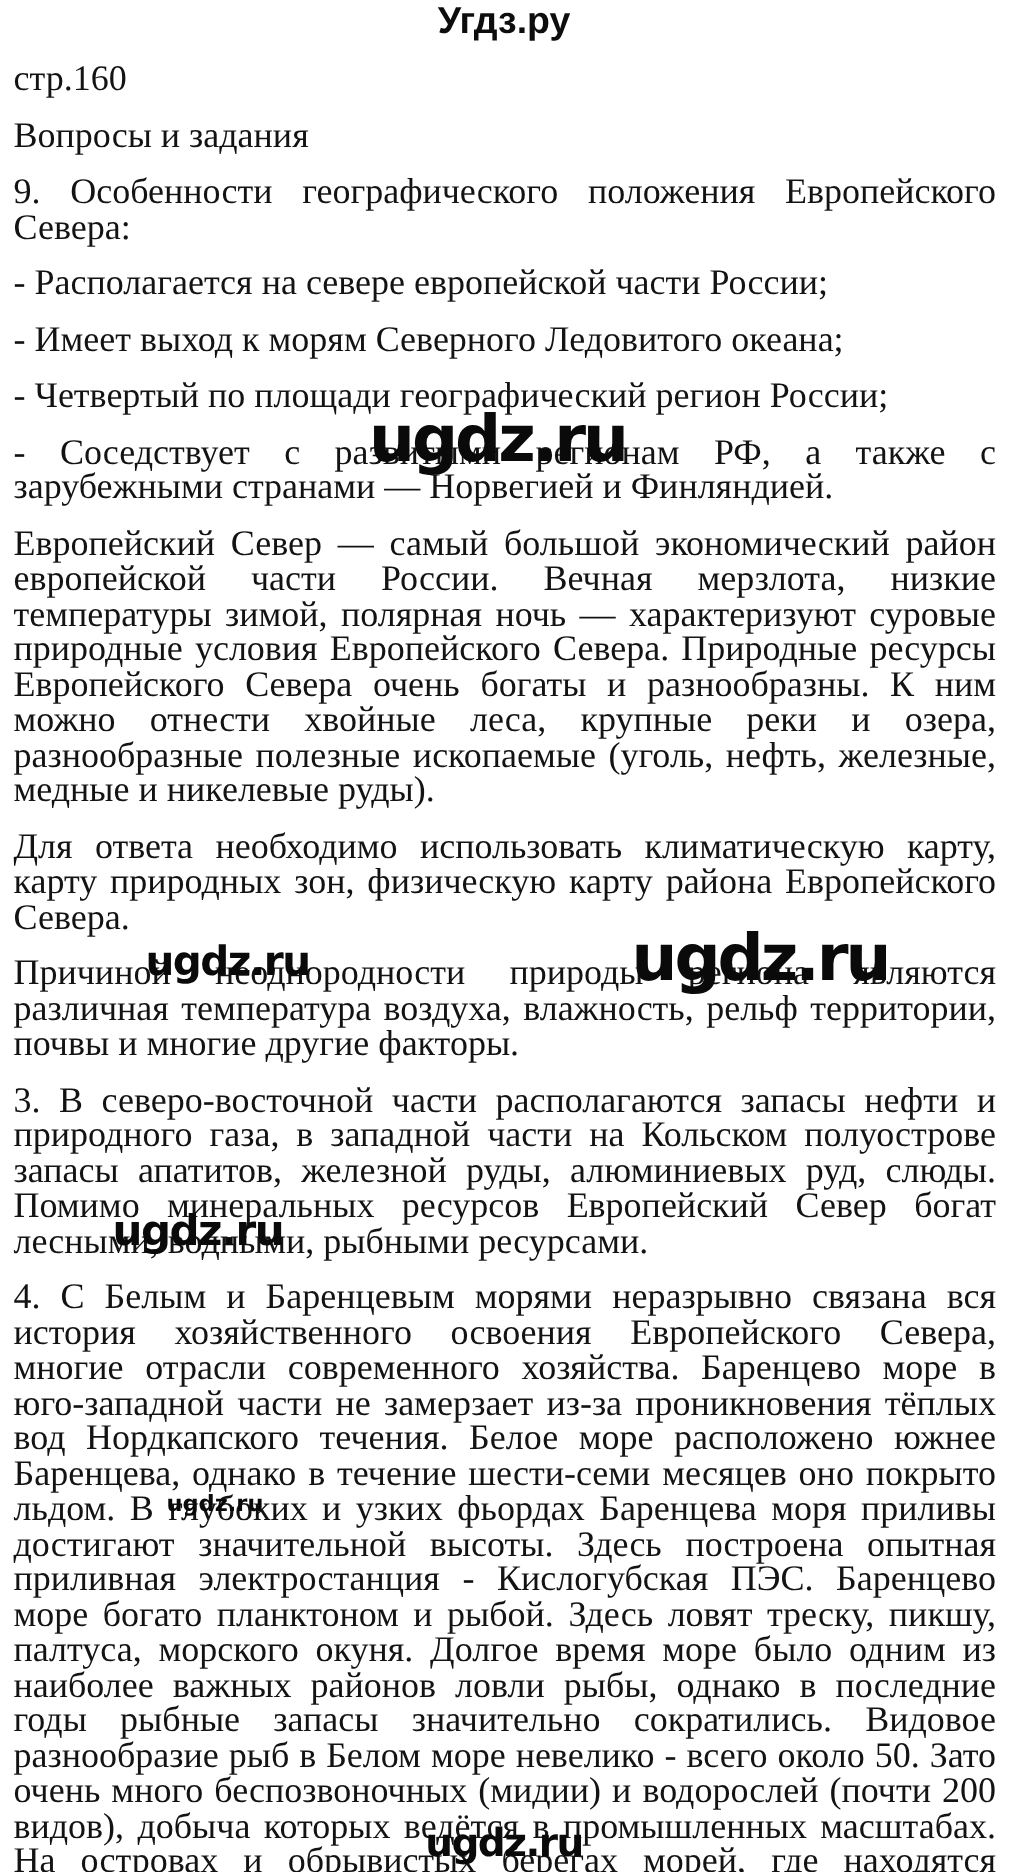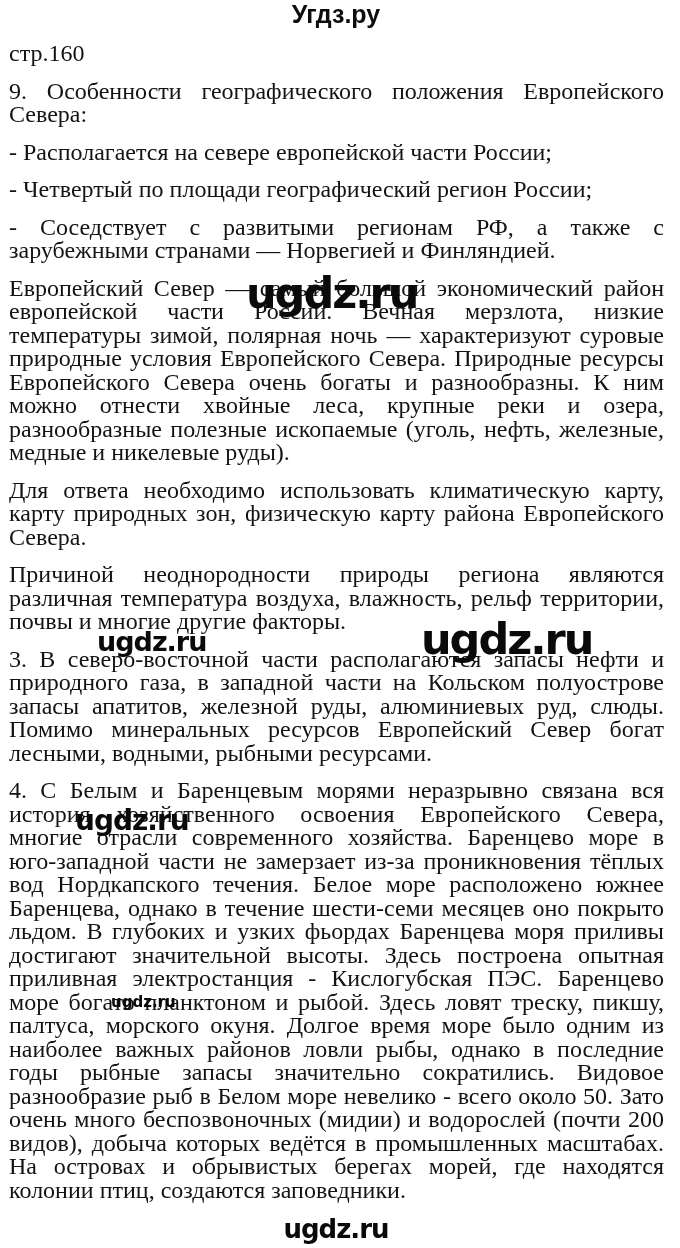--- a/index.html
+++ b/index.html
@@ -59,23 +59,25 @@
 <body>
 
 <div class="page">
 
   <header class="site-header">
     <span>Угдз.ру</span>
   </header>
 
   <main class="doc">
     <p class="line">стр.160</p>
+    <p class="line">Вопросы и задания</p>
 
     <p class="para">9. Особенности географического положения Европейского Севера:</p>
     <p class="para">- Располагается на севере европейской части России;</p>
+    <p class="para">- Имеет выход к морям Северного Ледовитого океана;</p>
     <p class="para">- Четвертый по площади географический регион России;</p>
     <p class="para">- Соседствует с развитыми регионам РФ, а также с зарубежными странами — Норвегией и Финляндией.</p>
     <p class="para">Европейский Север — самый большой экономический район европейской части России. Вечная мерзлота, низкие температуры зимой, полярная ночь — характеризуют суровые природные условия Европейского Севера. Природные ресурсы Европейского Севера очень богаты и разнообразны. К ним можно отнести хвойные леса, крупные реки и озера, разнообразные полезные ископаемые (уголь, нефть, железные, медные и никелевые руды).</p>
     <p class="para">Для ответа необходимо использовать климатическую карту, карту природных зон, физическую карту района Европейского Севера.</p>
     <p class="para">Причиной неоднородности природы региона являются различная температура воздуха, влажность, рельф территории, почвы и многие другие факторы.</p>
     <p class="para">3. В северо-восточной части располагаются запасы нефти и природного газа, в западной части на Кольском полуострове запасы апатитов, железной руды, алюминиевых руд, слюды. Помимо минеральных ресурсов Европейский Север богат лесными, водными, рыбными ресурсами.</p>
     <p class="para">4. С Белым и Баренцевым морями неразрывно связана вся история хозяйственного освоения Европейского Севера, многие отрасли современного хозяйства. Баренцево море в юго-западной части не замерзает из-за проникновения тёплых вод Нордкапского течения. Белое море расположено южнее Баренцева, однако в течение шести-семи месяцев оно покрыто льдом. В глубоких и узких фьордах Баренцева моря приливы достигают значительной высоты. Здесь построена опытная приливная электростанция - Кислогубская ПЭС. Баренцево море богато планктоном и рыбой. Здесь ловят треску, пикшу, палтуса, морского окуня. Долгое время море было одним из наиболее важных районов ловли рыбы, однако в последние годы рыбные запасы значительно сократились. Видовое разнообразие рыб в Белом море невелико - всего около 50. Зато очень много беспозвоночных (мидии) и водорослей (почти 200 видов), добыча которых ведётся в промышленных масштабах. На островах и обрывистых берегах морей, где находятся колонии птиц, создаются заповедники.</p>
   </main>
 
   <div class="wm wm-0">ugdz.ru</div>

